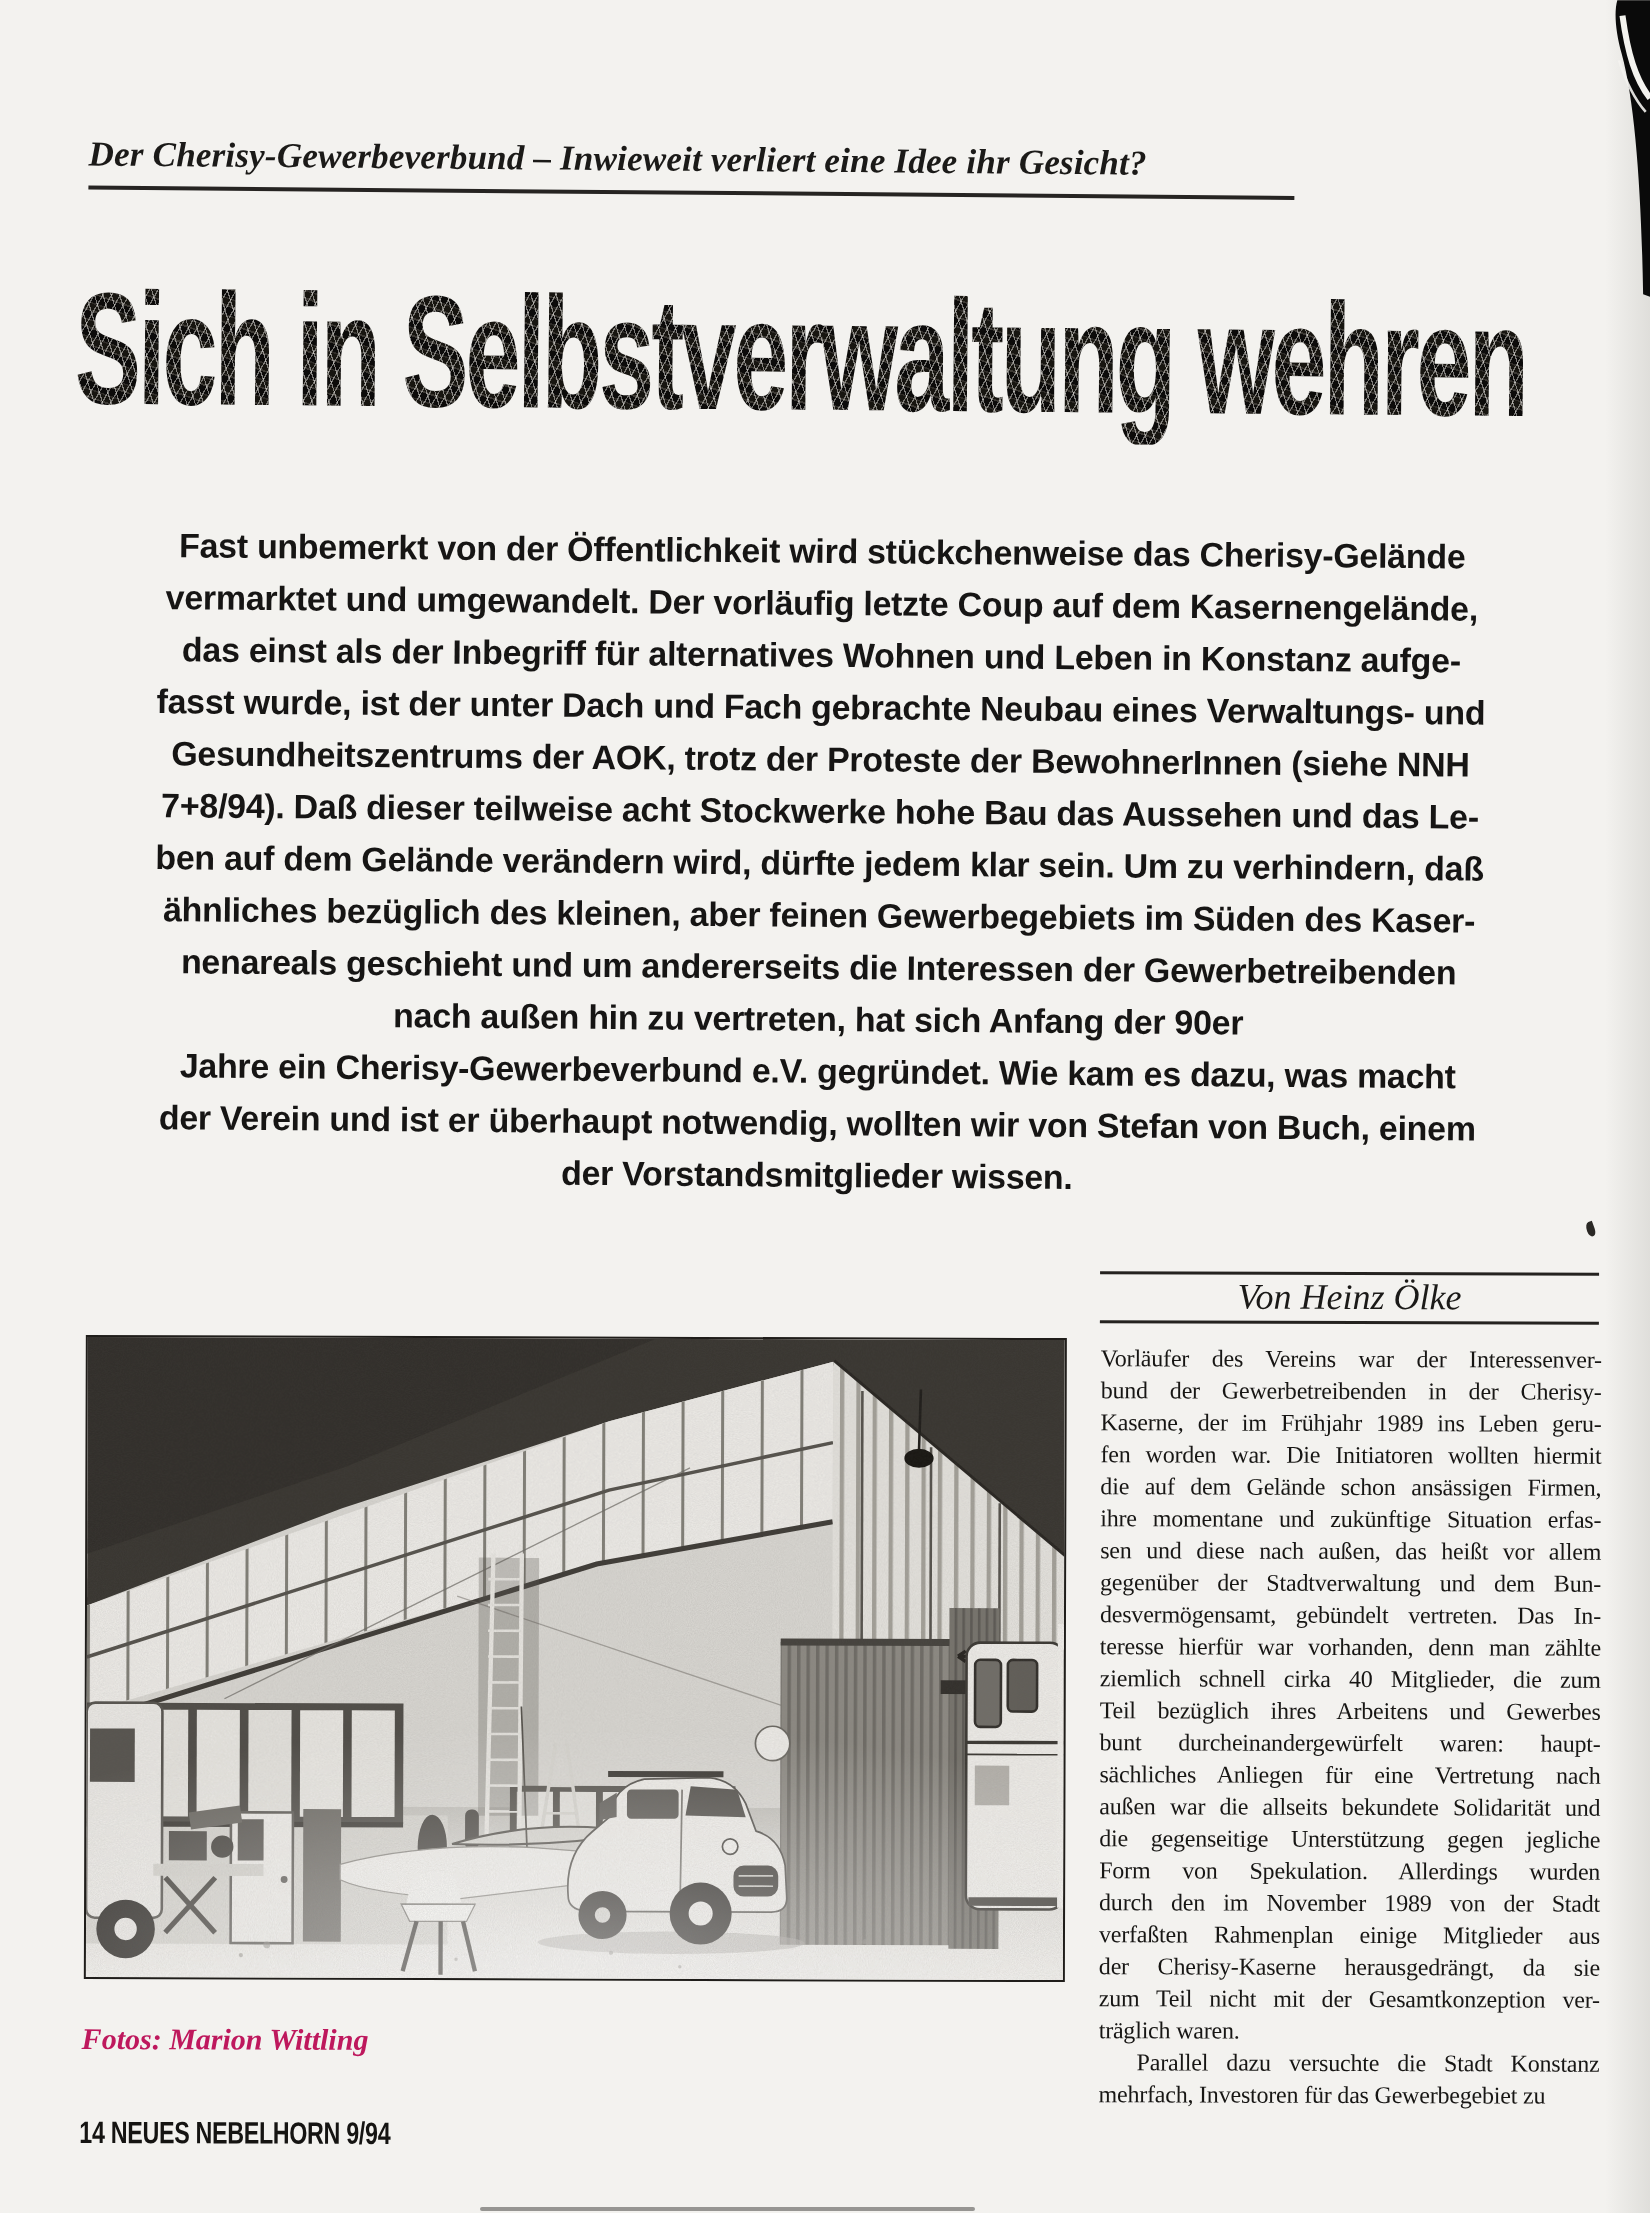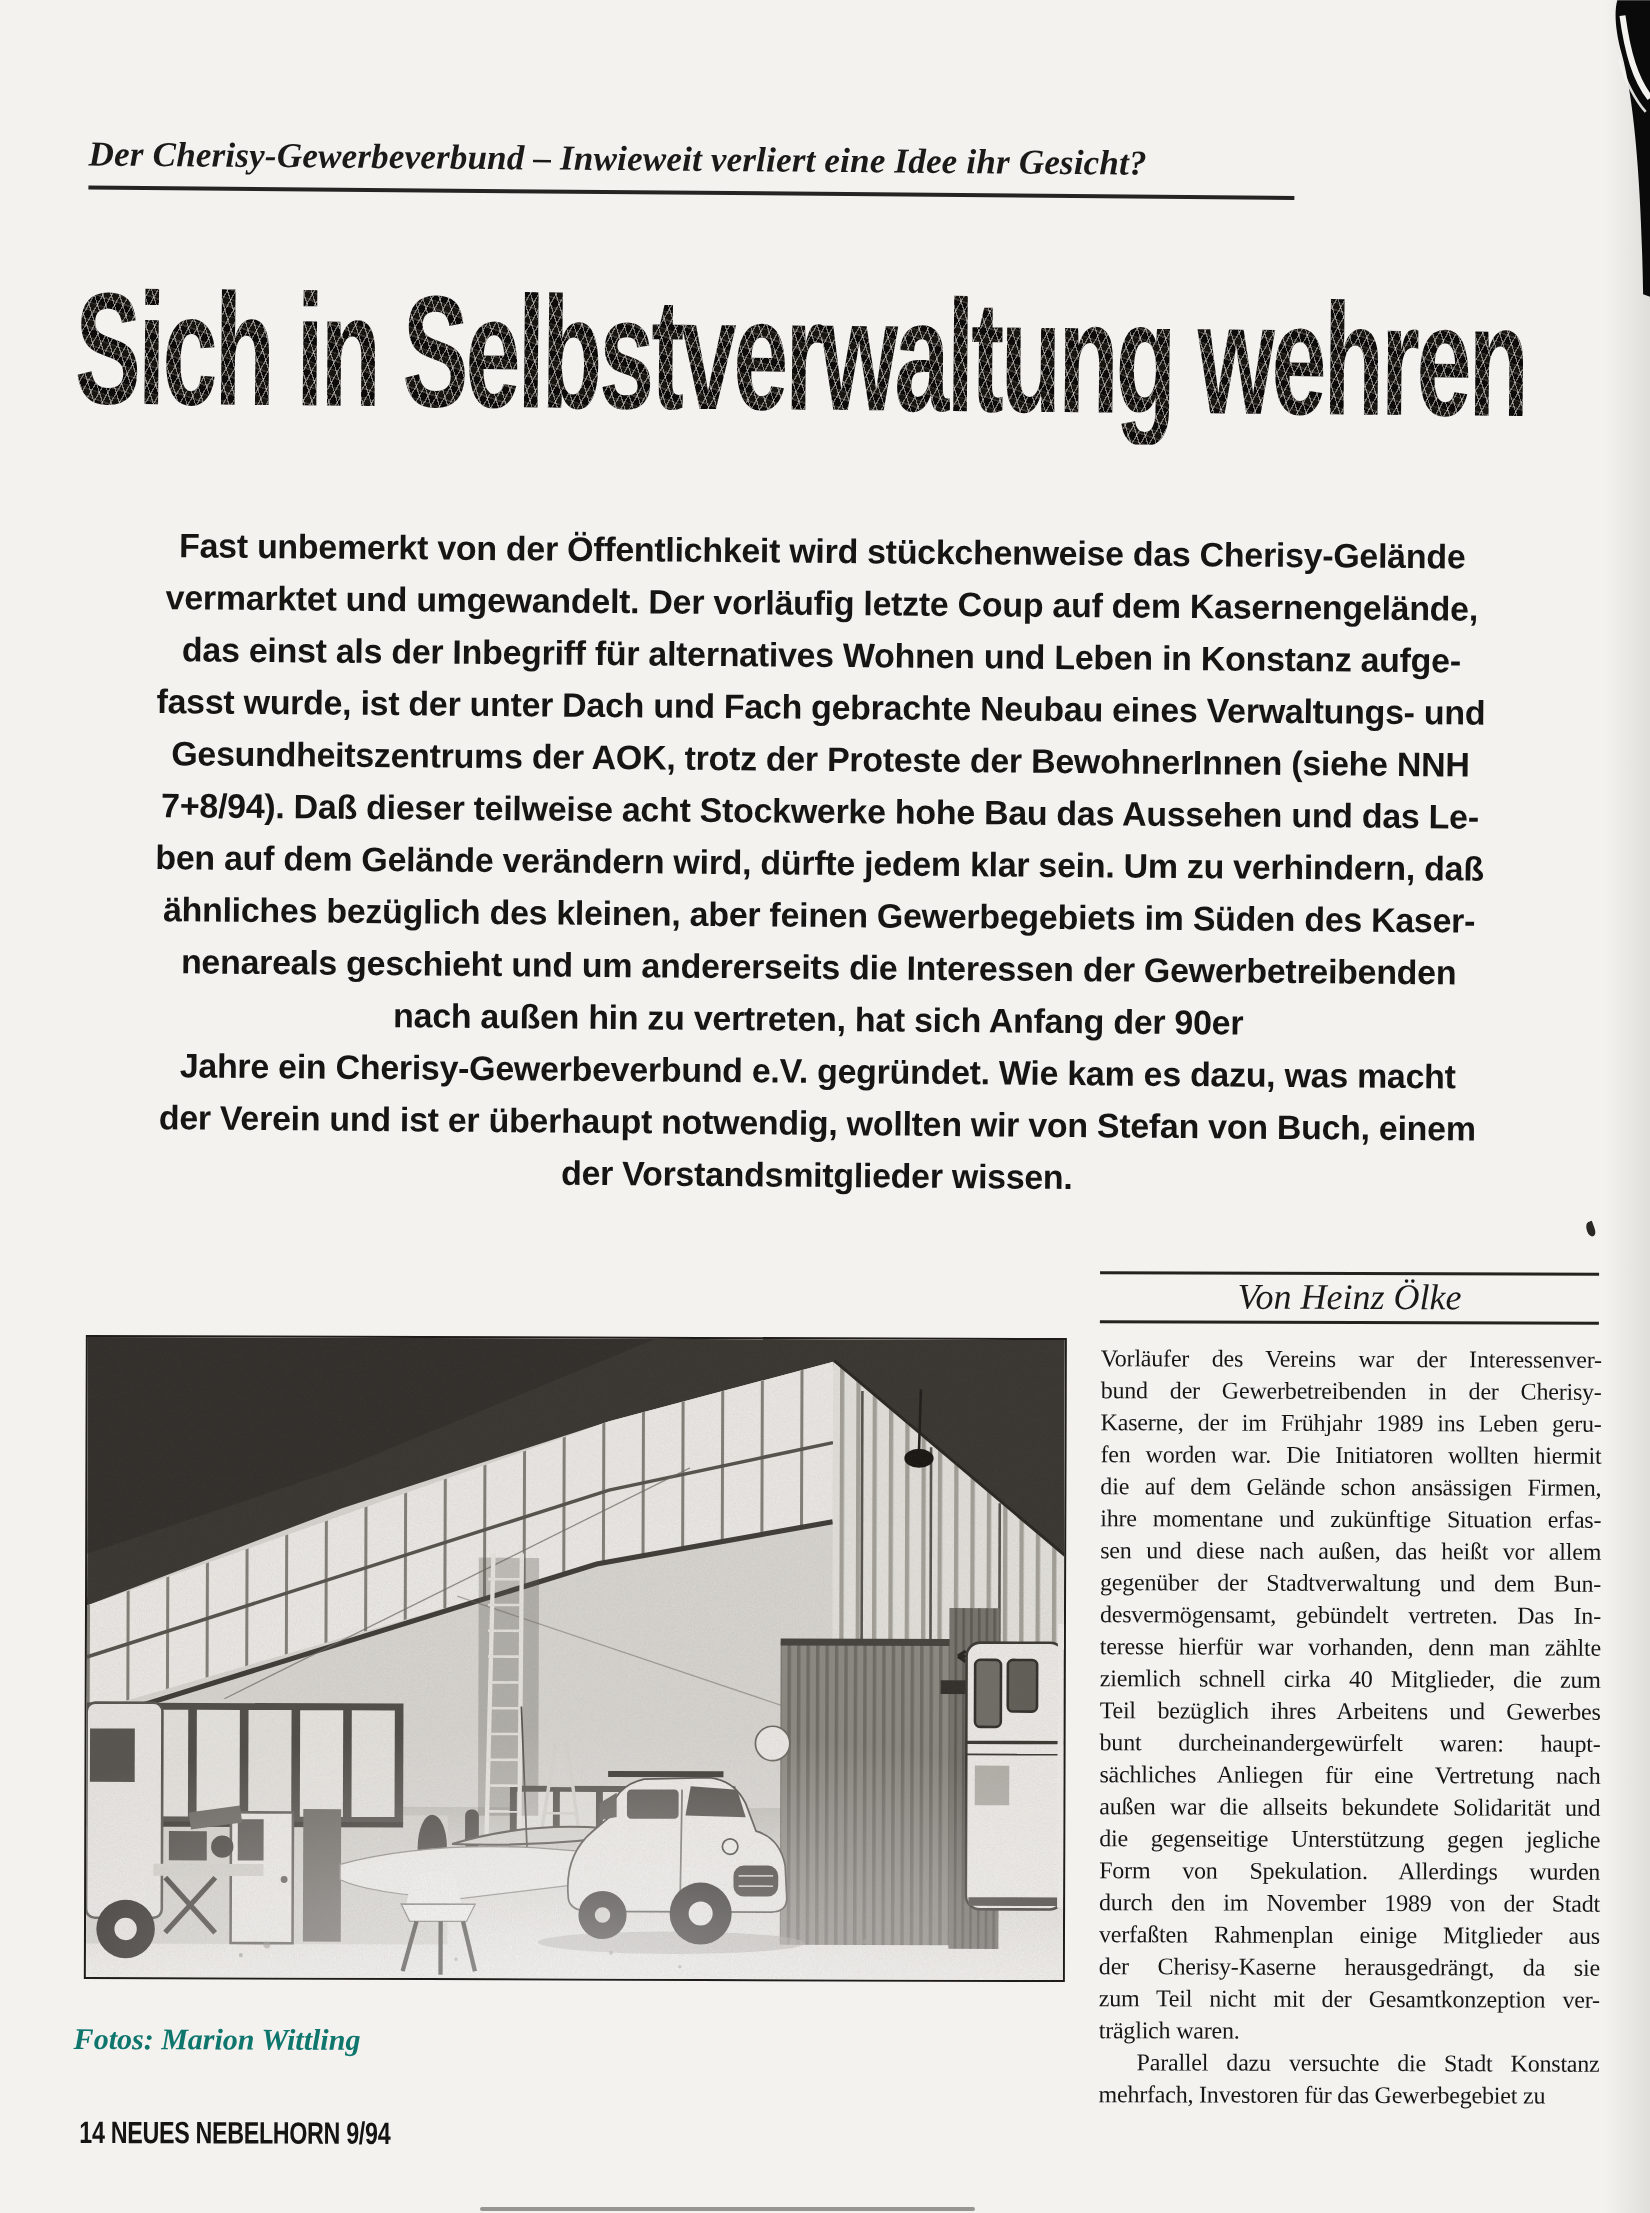--- a/index.html
+++ b/index.html
@@ -61,23 +61,23 @@
   .col-lines > div{text-align:justify;text-align-last:justify;}
   .col-lines > div:last-child{text-align-last:left;}
   .p2 > div:first-child{text-indent:38px;}
 
   
   .photo{
     position:absolute;left:86px;top:1335px;width:977px;height:640px;
     border:2.6px solid #1f1d1a;background:#dcdad5;
   }
   .caption{
-    position:absolute;left:76px;top:2022px;
+    position:absolute;left:84px;top:2022px;
     font-family:"Liberation Serif",serif;font-style:italic;font-weight:700;
-    font-size:30px;color:#0f766e;
+    font-size:30px;color:#be185d;
   }
   .footer{
     position:absolute;left:82px;top:2115px;white-space:nowrap;
     font-family:"Liberation Sans",sans-serif;font-weight:700;
     font-size:31px;letter-spacing:-0.4px;color:#151412;
     transform:scaleX(0.75);transform-origin:left top;
   }
 
   
   .corner-artifact{position:absolute;top:0;right:0;width:43px;height:297px;}

